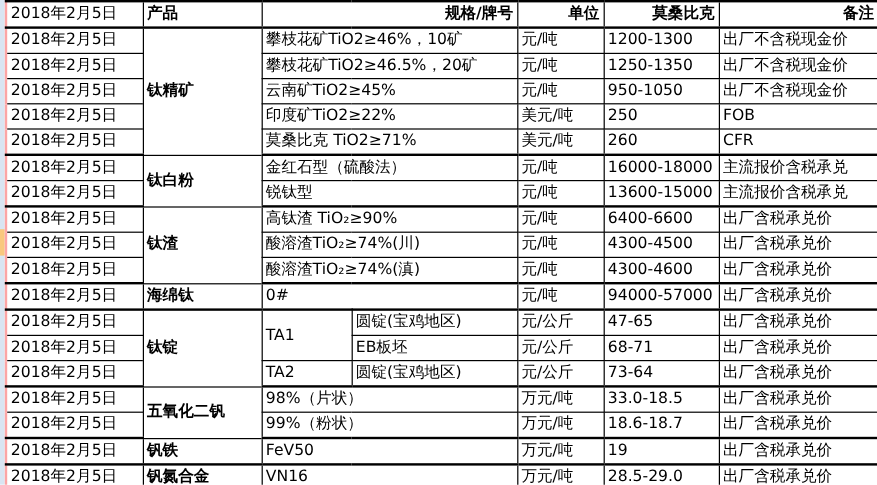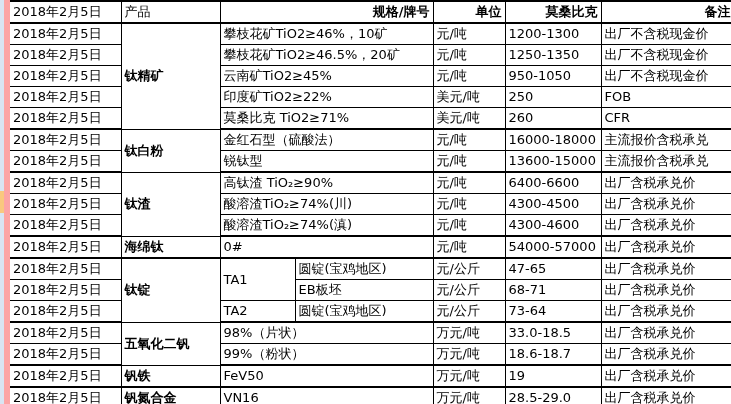--- a/index.html
+++ b/index.html
@@ -35,24 +35,24 @@
     font-weight:normal;
   }
   tr.hdr td{
     font-weight:bold;text-align:right;
     border-top:2px solid #000;
     border-bottom:2px solid #000;
   }
   tr.hdr td.date, tr.hdr td.al{
     text-align:left;font-weight:normal;
   }
-  tr.hdr td.al{font-weight:normal;margin-left:24px;}
+  tr.hdr td.al{font-weight:bold;margin-left:24px;}
   tr.gend td{border-bottom:2px solid #000;}
   td.prod{font-weight:bold;}
-  table.price tr td:first-child{border-left:6px solid #fca5a5;}
+  table.price tr td:first-child{border-left:2px solid #fca5a5;}
 </style>
 </head>
 <body>
 
 <div class="row-strip">
   <div class="hl"></div>
 </div>
 
 <table class="price">
   <colgroup>
@@ -148,21 +148,21 @@
     <td>元/吨</td>
     <td>4300-4600</td>
     <td>出厂含税承兑价</td>
   </tr>
 
   <tr class="gend">
     <td>2018年2月5日</td>
     <td class="prod">海绵钛</td>
     <td colspan="2">0#</td>
     <td>元/吨</td>
-    <td>54000-57000</td>
+    <td>94000-57000</td>
     <td>出厂含税承兑价</td>
   </tr>
 
   <tr>
     <td>2018年2月5日</td>
     <td class="prod" rowspan="3">钛锭</td>
     <td rowspan="2">TA1</td>
     <td>圆锭(宝鸡地区)</td>
     <td>元/公斤</td>
     <td>47-65</td>

